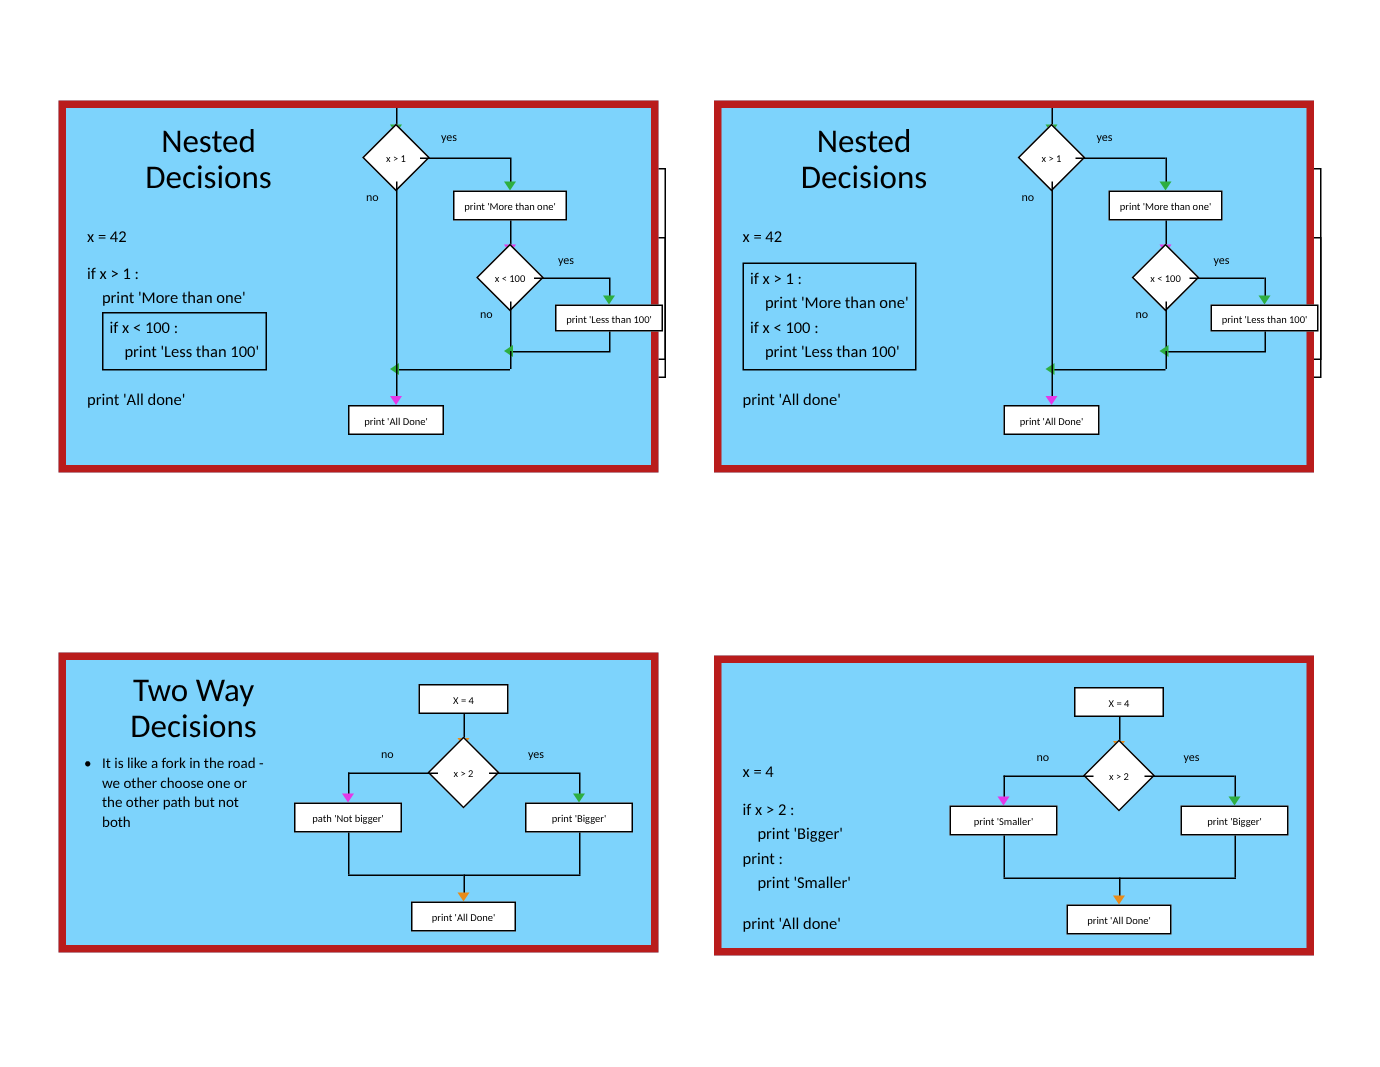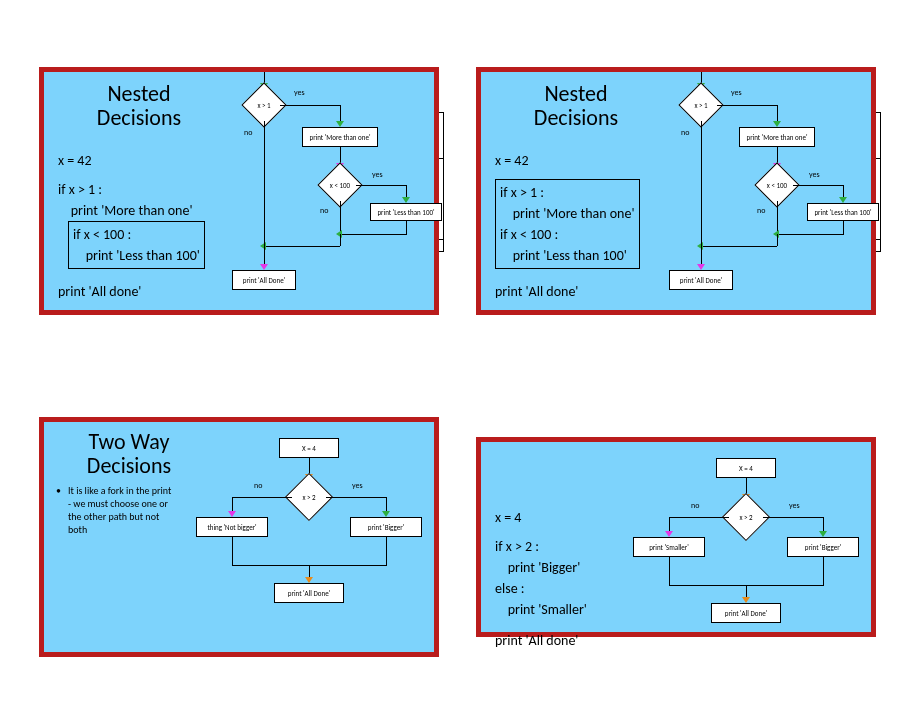--- a/index.html
+++ b/index.html
@@ -1,19 +1,19 @@
 <!DOCTYPE html>
 <html><head>
 <meta charset="utf-8">
 <style>
   * { box-sizing: border-box; margin: 0; padding: 0; }
   body { background: #fff; font-family: "Gill Sans", "Gill Sans MT", Calibri, sans-serif; width: 920px; height: 711px; position: relative; }
   .slide { position: absolute; border: 5px solid #b91c1c; background: #7dd3fc; }
   .title { font-size: 22px; font-weight: 400; text-align: center; line-height: 1.1; }
-  .codeblock { font-size: 14px; line-height: 1.5; white-space: pre; }
+  .codeblock { font-size: 11px; line-height: 1.5; white-space: pre; }
   .boxed { border: 1px solid #000; padding: 2px 4px; display: inline-block; }
   .bullet { font-size: 10px; line-height: 1.3; margin-bottom: 10px; padding-left: 12px; position: relative; }
   .bullet::before { content: "•"; position: absolute; left: 0; top: 0; }
   
   .node { position: absolute; border: 1px solid #000; background: #fff; font-size: 7px; text-align: center; display: flex; align-items: center; justify-content: center; }
   .diamond { position: absolute; }
   .diamond .shape { width: 100%; height: 100%; border: 1px solid #000; background: #fff; transform: rotate(45deg); }
   .diamond .lab { position: absolute; top: 0; left: 0; right: 0; bottom: 0; display: flex; align-items: center; justify-content: center; font-size: 7px; }
   .lbl { position: absolute; font-size: 8px; }
   .line { position: absolute; background: #000; }
@@ -127,41 +127,41 @@
     <div class="line" style="left:126px; top:162px; width:1px; height:12px;"></div>
     <div class="arrow-l" style="left:46px; top:174px; border-right:6px solid #2eae40;"></div>
     <div class="line" style="left:50px; top:49px; width:1px; height:145px;"></div>
     <div class="arrow-d" style="left:50px; top:192px; border-top:6px solid #e537e7;"></div>
     <div class="node" style="left:18px; top:198px; width:64px; height:20px;">print 'All Done'</div>
     <div style="position:absolute; left:74px; top:40px; width:156px; height:140px; border:1px solid #000; background:transparent; z-index:-1;"></div>
     <div style="position:absolute; left:82px; top:86px; width:148px; height:82px; border:1px solid #000; background:transparent; z-index:-1;"></div>
   </div>
 </div>
 
-<div class="slide" style="left:39px; top:417px; width:400px; height:240px;">
+<div class="slide" style="left:39px; top:435px; width:400px; height:200px;">
   <div class="title" style="position:absolute; left:15px; top:8px; width:140px;">Two Way<br>Decisions</div>
   <div style="position:absolute; left:12px; top:62px; width:120px;">
-    <div class="bullet">It is like a fork in the print - we must choose one or the other path but not both</div>
+    <div class="bullet">It is like a fork in the road - we other choose one or the other path but not both</div>
   </div>
 
   <div style="position:absolute; left:140px; top:8px; width:255px; height:190px;">
     <div class="node" style="left:95px; top:8px; width:60px; height:20px;">X = 4</div>
     <div class="line" style="left:125px; top:28px; width:1px; height:18px;"></div>
     <div class="arrow-d" style="left:125px; top:44px; border-top:6px solid #e88b1a;"></div>
     <div class="diamond" style="left:108px; top:50px; width:34px; height:34px;">
       <div class="shape"></div>
         <div class="lab">x &gt; 2</div>
     </div>
     <div class="lbl" style="left:70px; top:50px;">no</div>
     <div class="lbl" style="left:168px; top:50px;">yes</div>
 
     <div class="line" style="left:48px; top:67px; width:60px; height:1px;"></div>
     <div class="line" style="left:48px; top:67px; width:1px; height:16px;"></div>
     <div class="arrow-d" style="left:48px; top:81px; border-top:6px solid #e537e7;"></div>
-    <div class="node" style="left:12px; top:87px; width:72px; height:20px;">thing 'Not bigger'</div>
+    <div class="node" style="left:12px; top:87px; width:72px; height:20px;">path 'Not bigger'</div>
     <div class="line" style="left:48px; top:107px; width:1px; height:28px;"></div>
     <div class="line" style="left:48px; top:135px; width:77px; height:1px;"></div>
 
     <div class="line" style="left:142px; top:67px; width:60px; height:1px;"></div>
     <div class="line" style="left:202px; top:67px; width:1px; height:16px;"></div>
     <div class="arrow-d" style="left:202px; top:81px; border-top:6px solid #2eae40;"></div>
     <div class="node" style="left:166px; top:87px; width:72px; height:20px;">print 'Bigger'</div>
     <div class="line" style="left:202px; top:107px; width:1px; height:28px;"></div>
     <div class="line" style="left:125px; top:135px; width:78px; height:1px;"></div>
 
@@ -169,21 +169,21 @@
     <div class="arrow-d" style="left:125px; top:147px; border-top:6px solid #e88b1a;"></div>
     <div class="node" style="left:90px; top:153px; width:70px; height:20px;">print 'All Done'</div>
   </div>
 </div>
 
 <div class="slide" style="left:476px; top:437px; width:400px; height:200px;">
   <div style="position:absolute; left:14px; top:65px;">
     <div class="codeblock">x = 4</div>
     <div class="codeblock" style="margin-top:8px;">if x &gt; 2 :</div>
     <div class="codeblock">    print 'Bigger'</div>
-    <div class="codeblock">else :</div>
+    <div class="codeblock">print :</div>
     <div class="codeblock">    print 'Smaller'</div>
     <div class="codeblock" style="margin-top:10px;">print 'All done'</div>
   </div>
   <div style="position:absolute; left:140px; top:8px; width:255px; height:190px;">
     <div class="node" style="left:95px; top:8px; width:60px; height:20px;">X = 4</div>
     <div class="line" style="left:125px; top:28px; width:1px; height:18px;"></div>
     <div class="arrow-d" style="left:125px; top:44px; border-top:6px solid #e88b1a;"></div>
     <div class="diamond" style="left:108px; top:50px; width:34px; height:34px;">
       <div class="shape"></div>
         <div class="lab">x &gt; 2</div>

